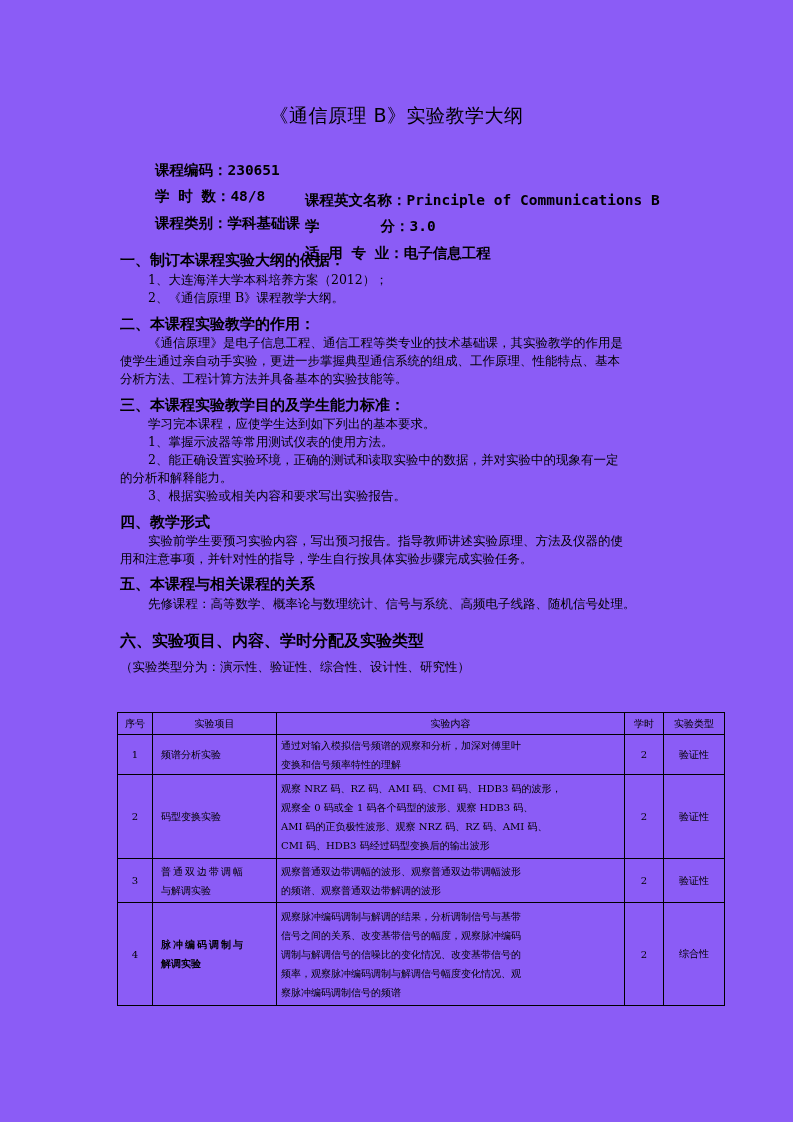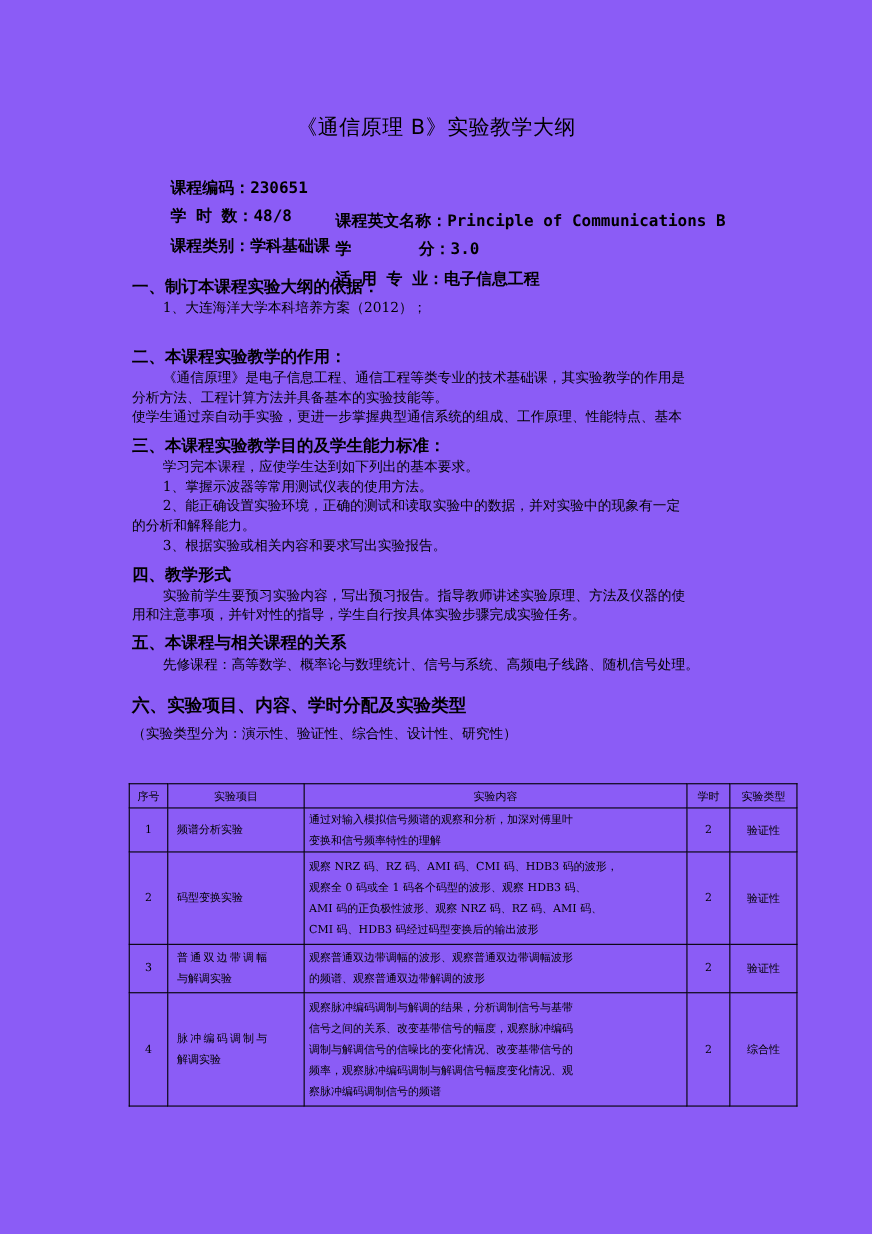--- a/index.html
+++ b/index.html
@@ -36,27 +36,28 @@
     <span class="col2"><span>学       分：</span><span>3.0</span></span>
   </div>
   <div class="meta-row" style="top:198px;">
     <span>课程类别：</span><span>学科基础课</span>
     <span class="col2"><span>适 用 专 业：</span><span>电子信息工程</span></span>
   </div>
 
   <div class="h" style="top:251px;">一、制订本课程实验大纲的依据：</div>
   <div class="p" style="top:271px;">
     <div class="ind">1、大连海洋大学本科培养方案（2012）；</div>
+    <div class="ind">2、《通信原理 B》课程教学大纲。</div>
   </div>
 
   <div class="h" style="top:315px;text-align:right;">二、本课程实验教学的作用：</div>
   <div class="p" style="top:334px;">
     <div class="ind">《通信原理》是电子信息工程、通信工程等类专业的技术基础课，其实验教学的作用是</div>
+    <div>使学生通过亲自动手实验，更进一步掌握典型通信系统的组成、工作原理、性能特点、基本</div>
     <div>分析方法、工程计算方法并具备基本的实验技能等。</div>
-    <div>使学生通过亲自动手实验，更进一步掌握典型通信系统的组成、工作原理、性能特点、基本</div>
   </div>
 
   <div class="h" style="top:396px;">三、本课程实验教学目的及学生能力标准：</div>
   <div class="p" style="top:415px;">
     <div class="ind">学习完本课程，应使学生达到如下列出的基本要求。</div>
     <div class="ind">1、掌握示波器等常用测试仪表的使用方法。</div>
     <div class="ind">2、能正确设置实验环境，正确的测试和读取实验中的数据，并对实验中的现象有一定</div>
     <div>的分析和解释能力。</div>
     <div class="ind">3、根据实验或相关内容和要求写出实验报告。</div>
   </div>
@@ -129,21 +130,21 @@
         </td>
         <td class="content">
           <div>观察普通双边带调幅的波形、观察普通双边带调幅波形</div>
           <div>的频谱、观察普通双边带解调的波形</div>
         </td>
         <td class="c">2</td>
         <td class="c">验证性</td>
       </tr>
       <tr style="height:103px;">
         <td class="c">4</td>
-        <td class="top" style="padding-left:8px;">
+        <td class="top" style="padding-left:8px;font-weight:bold;">
           <div class="sp">脉冲编码调制与</div>
           <div>解调实验</div>
         </td>
         <td class="content">
           <div>观察脉冲编码调制与解调的结果，分析调制信号与基带</div>
           <div>信号之间的关系、改变基带信号的幅度，观察脉冲编码</div>
           <div>调制与解调信号的信噪比的变化情况、改变基带信号的</div>
           <div>频率，观察脉冲编码调制与解调信号幅度变化情况、观</div>
           <div>察脉冲编码调制信号的频谱</div>
         </td>

